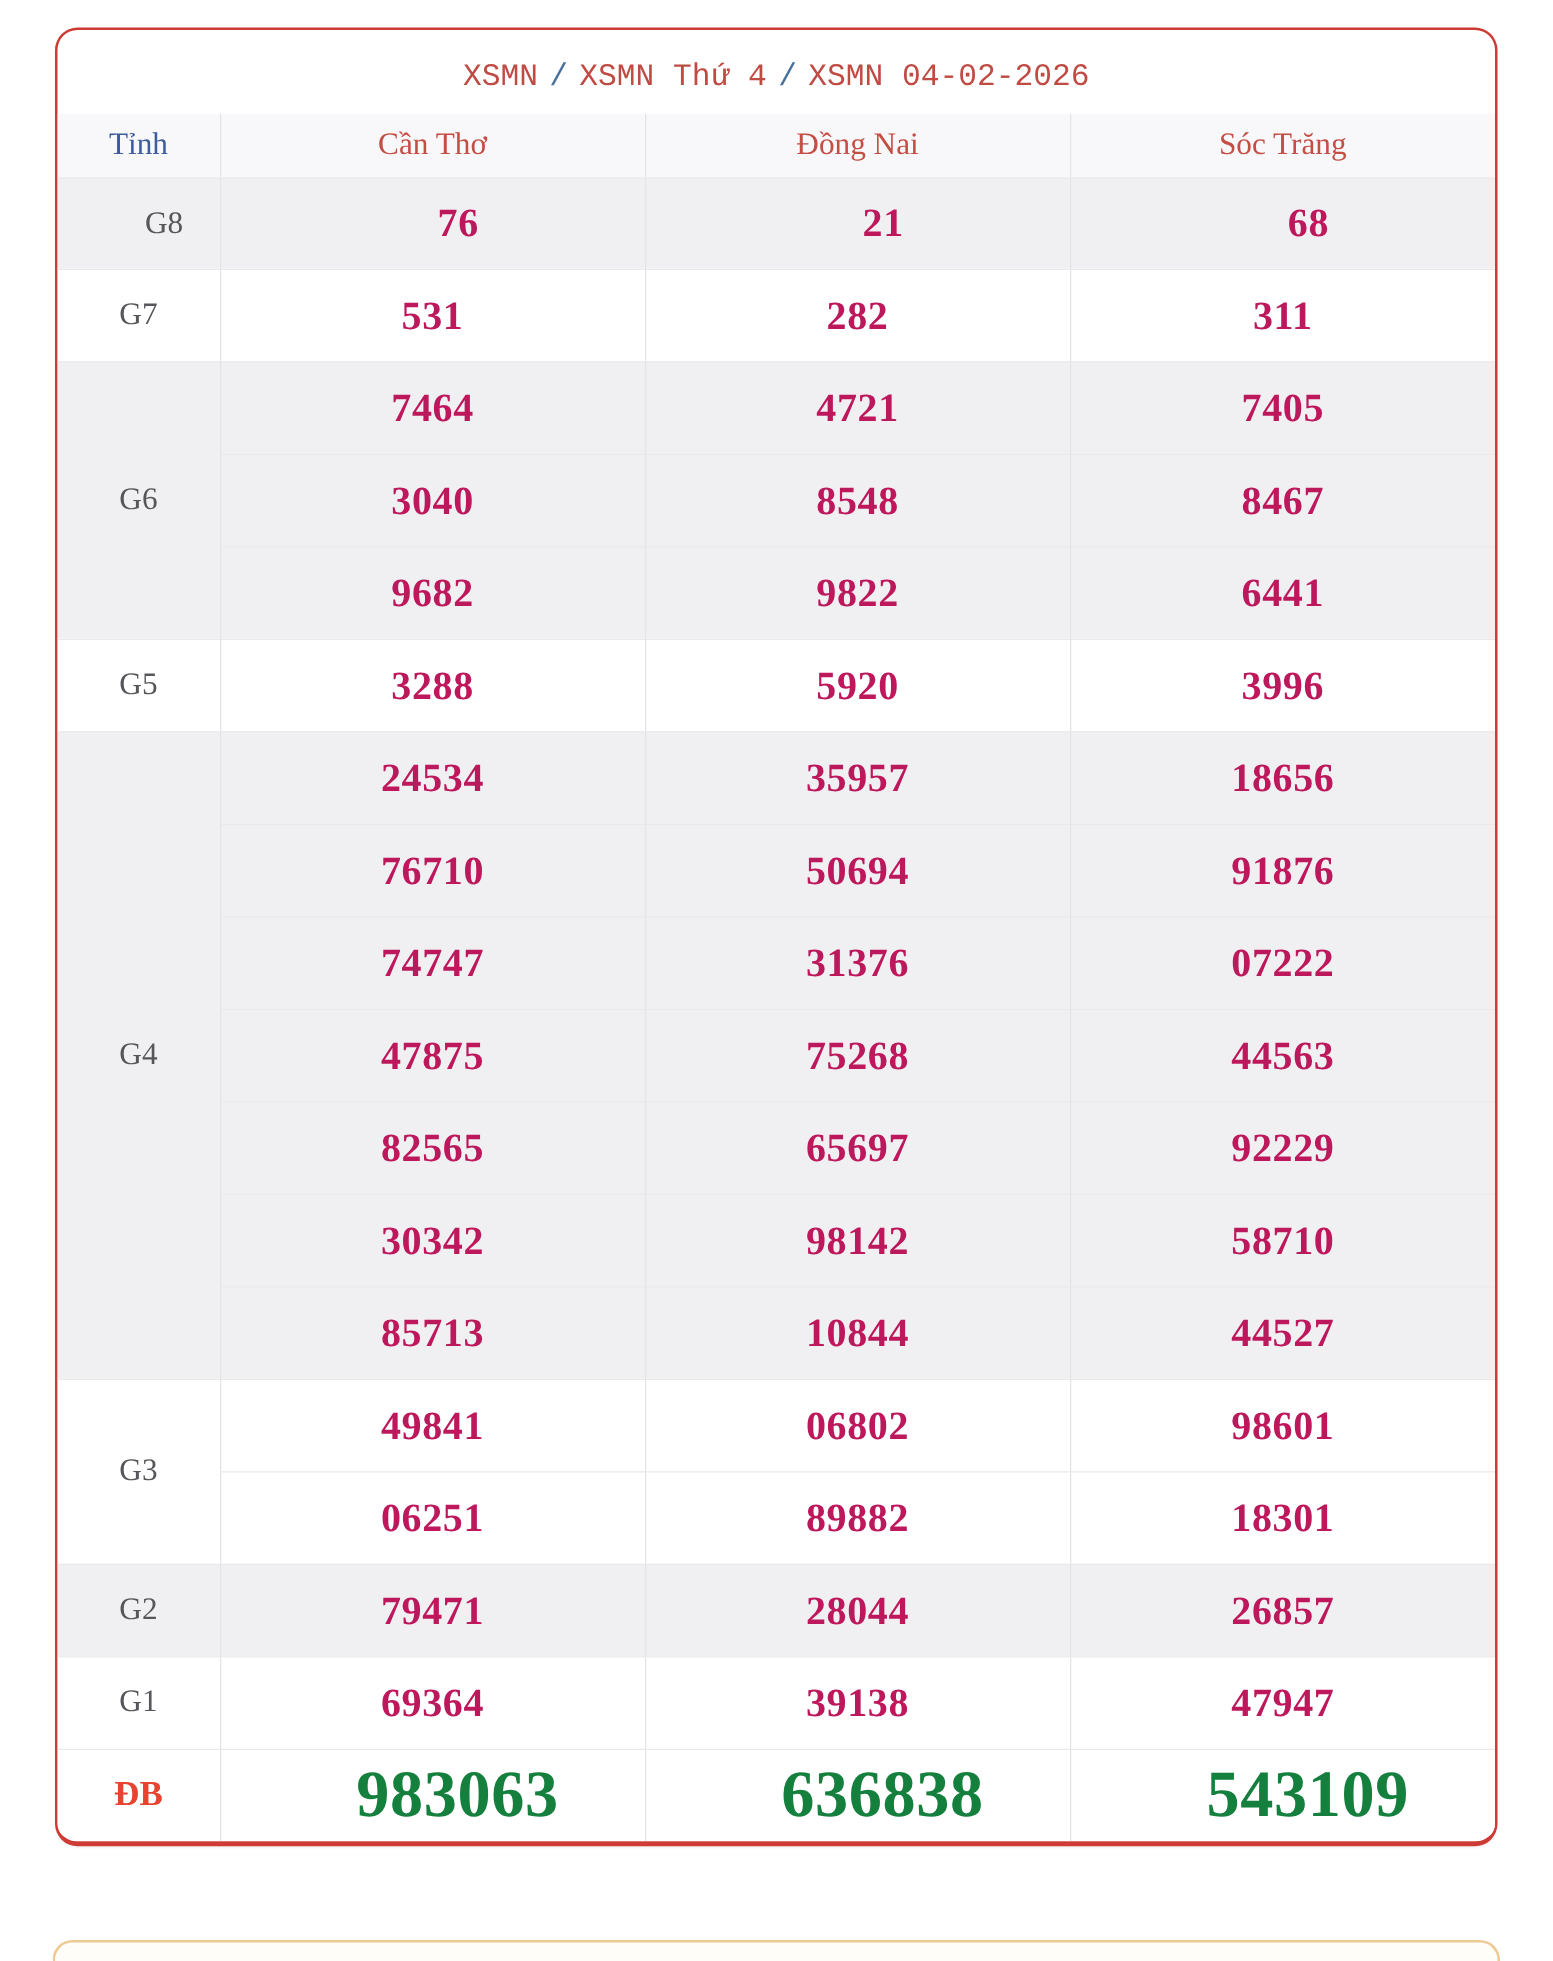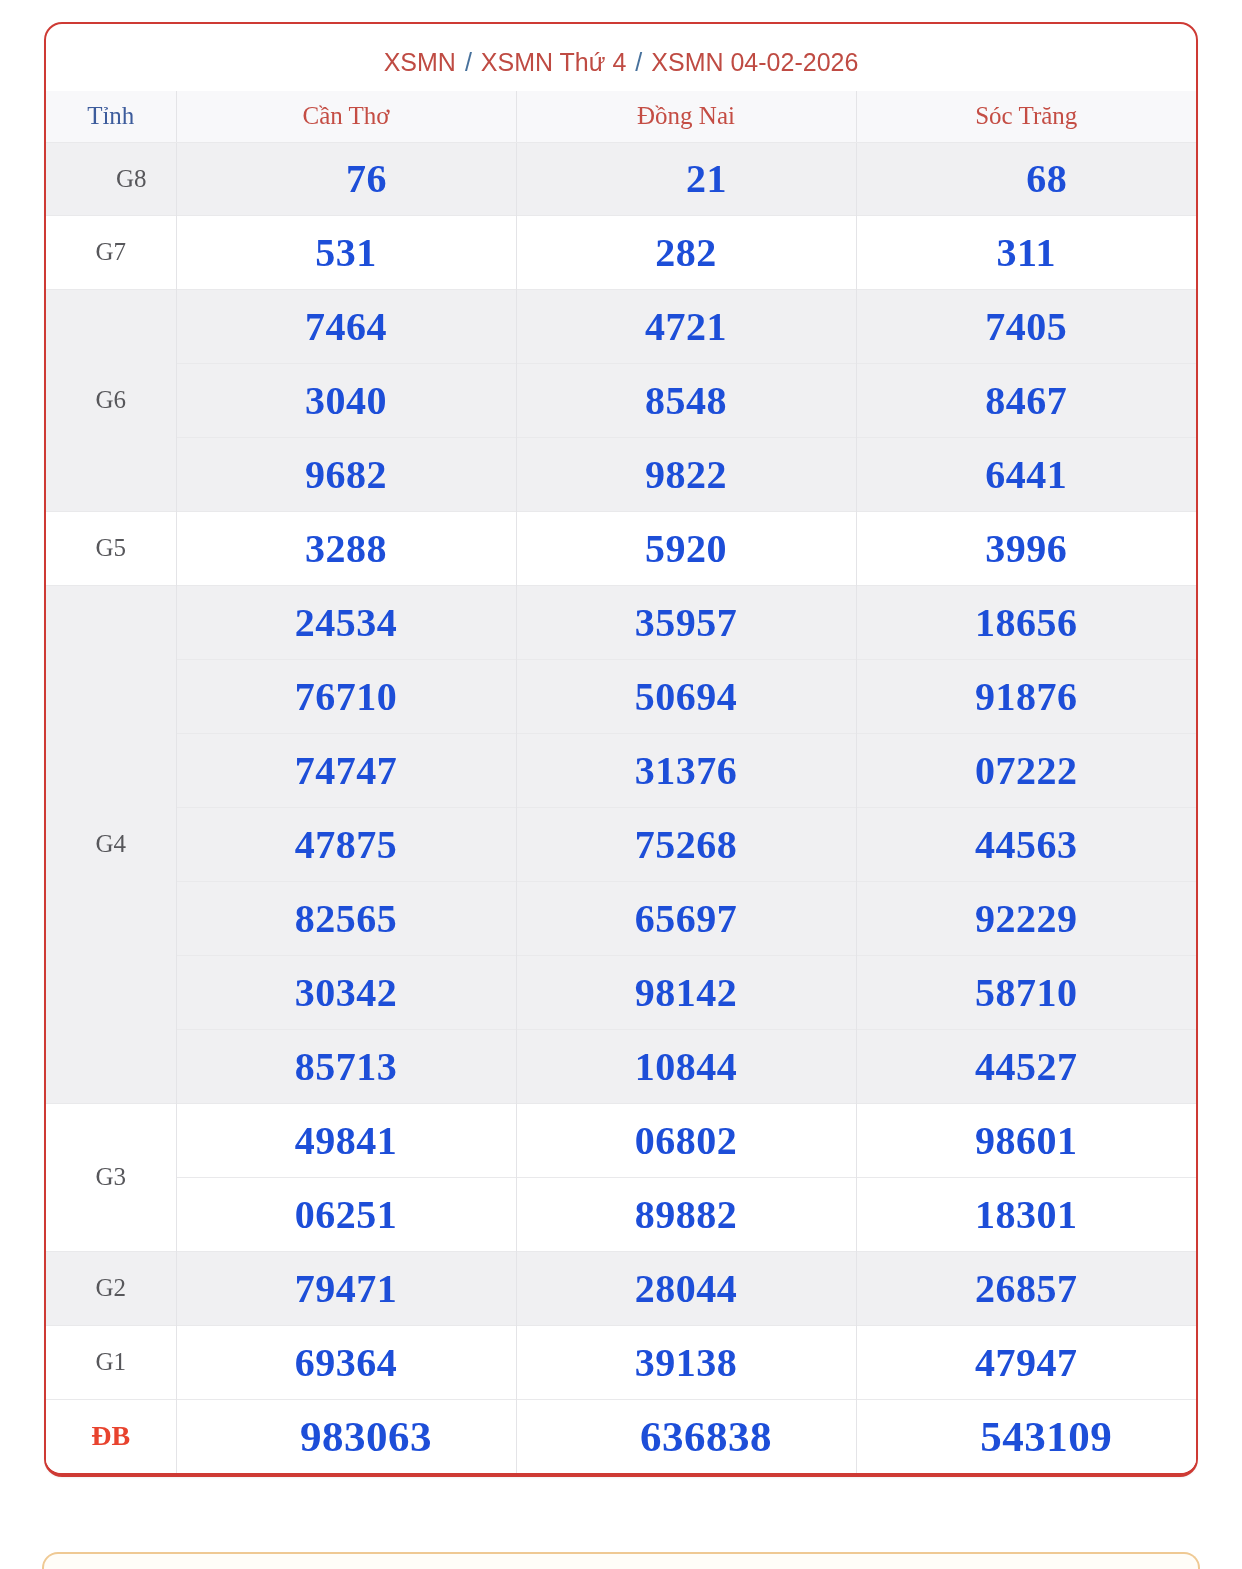--- a/index.html
+++ b/index.html
@@ -23,20 +23,21 @@
   }
 
   .title {
     margin: 0; text-align: center;
     font-size: 30px; font-weight: bold; color: #a8352b;
     line-height: 38px;
   }
   .breadcrumb {
     text-align: center; font-size: 25px; line-height: 32px; margin-top: 5px;
     font-weight: 400;
+    font-family: Liberation Mono, monospace;
   }
   .bc-link { color: #bf4b43; text-decoration: none; cursor: pointer; }
   .bc-sep { color: #47719c; margin: 0 9px; }
 
   table.results {
     width: 100%; border-collapse: collapse; table-layout: fixed;
     margin-top: 13px;
     font-family: Liberation Serif, serif;
   }
   col.label-col { width: 130px; }
@@ -53,28 +54,28 @@
 
   tbody td { border-top: 1px solid #e9e9eb; }
   tr.band-gray { background: #f0f0f2; }
   tr.band-white { background: #ffffff; }
 
   td.label {
     color: #57575b; font-size: 25px; font-weight: 400;
     vertical-align: middle;
   }
   td.val {
-    font-size: 40px; font-weight: 700; color: #1d4ed8;
+    font-size: 32px; font-weight: 700; color: #be185d;
     border-left: 1px solid #e4e4e7;
     height: 74px; letter-spacing: 0.5px;
   }
   tr.row-g8 td { height: 73px; padding-left: 41px; }
 
   tr.special td.label { color: #e8432e; font-weight: 700; font-size: 28px; }
-  tr.special td.val  { color: #1d4ed8; font-size: 43px; padding-left: 40px; }
+  tr.special td.val  { color: #15803d; font-size: 53px; padding-left: 40px; }
 
   .next-card {
     position: absolute; left: 42px; width: 1158px; top: 1552px; height: 40px;
     border: 2px solid #efc993; border-bottom: none;
     border-radius: 16px 16px 0 0;
     background: #fffdf8;
   }
 </style>
 </head>
 <body>

